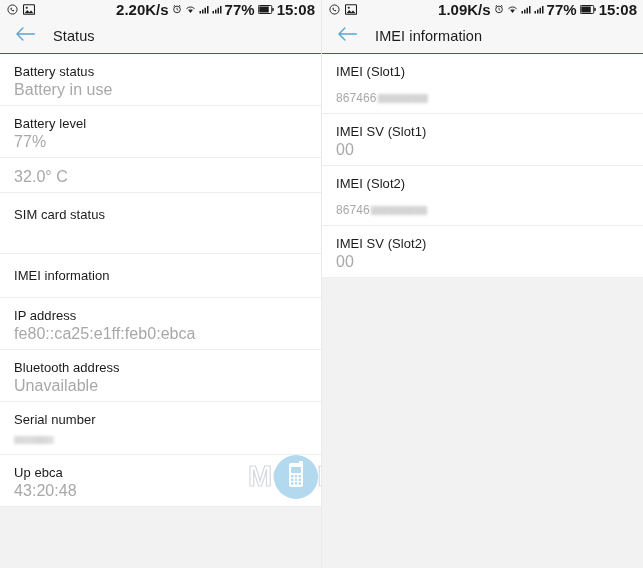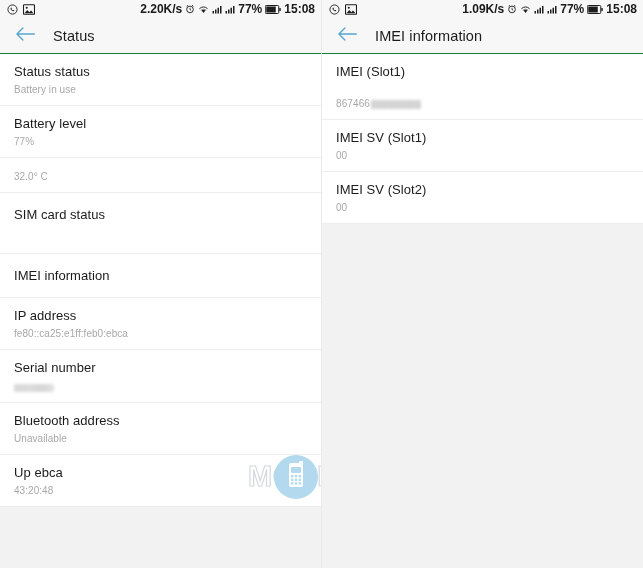--- a/index.html
+++ b/index.html
@@ -46,21 +46,21 @@
     align-items: center;
     gap: 5px;
   }
   .sb-spacer { flex: 1; }
   .sb-right {
     display: flex;
     align-items: center;
     gap: 3px;
   }
   .sb-text {
-    font-size: 12px;
+    font-size: 15px;
     font-weight: bold;
     color: #1a1a1a;
     line-height: 1;
     white-space: nowrap;
   }
   .ico { display: inline-flex; align-items: center; }
 
   
   .toolbar {
     height: 36px;
@@ -98,41 +98,41 @@
     background: #ffffff;
     position: relative;
   }
   .row .title {
     font-size: 13px;
     color: #1b1b1b;
     line-height: 17px;
     letter-spacing: 0.05px;
   }
   .row .sub {
-    font-size: 10px;
+    font-size: 16px;
     color: #a8a8a8;
     line-height: 14px;
     margin-top: 3px;
     letter-spacing: 0.05px;
   }
   .row .sub.blurred {
     display: inline-block;
     color: transparent;
     background: linear-gradient(90deg,#d8d8d8,#dcdcdc 40%,#d6d6d6 70%,#e2e2e2);
     border-radius: 2px;
     filter: blur(1.6px);
     height: 8px;
     margin-top: 5px;
     vertical-align: middle;
   }
   .sub-partial {
-    font-size: 10px;
+    font-size: 12px;
     color: #a8a8a8;
     line-height: 14px;
-    margin-top: 17px;
+    margin-top: 11px;
     display: flex;
     align-items: center;
     gap: 0px;
   }
   .sub-partial .known { letter-spacing: 0.1px; }
   .sub-partial .redacted {
     display: inline-block;
     height: 9px;
     margin-left: 1px;
     background: repeating-linear-gradient(90deg,#c9c9c9 0px,#d9d9d9 3px,#cfcfcf 6px,#e0e0e0 9px);
@@ -259,21 +259,21 @@
             </svg>
         </span>
       </div>
       <div class="toolbar-title">Status</div>
     </div>
 
     <div class="phone-body">
       <div class="list">
 
         <div class="row">
-          <div class="title">Status status</div>
+          <div class="title">Battery status</div>
           <div class="sub">Battery in use</div>
         </div>
 
         <div class="row">
           <div class="title">Battery level</div>
           <div class="sub">77%</div>
         </div>
 
         <div class="row">
           <div class="sub">32.0° C</div>
@@ -287,27 +287,27 @@
           <div class="title">IMEI information</div>
         </div>
 
         <div class="row">
           <div class="title">IP address</div>
           <div class="sub">fe80::ca25:e1ff:feb0:ebca</div>
         </div>
 
 
         <div class="row">
+          <div class="title">Bluetooth address</div>
+          <div class="sub">Unavailable</div>
+        </div>
+
+        <div class="row">
           <div class="title">Serial number</div>
           <div class="sub blurred" style="width:40px;">&nbsp;</div>
-        </div>
-
-        <div class="row">
-          <div class="title">Bluetooth address</div>
-          <div class="sub">Unavailable</div>
         </div>
 
         <div class="row">
           <div class="title">Up ebca</div>
           <div class="sub">43:20:48</div>
         </div>
 
       </div>
       <div class="filler"></div>
     </div>
@@ -419,20 +419,27 @@
             <span class="known">867466</span>
             <span class="redacted" style="width:50px;"></span>
           </div>
         </div>
 
         <div class="row">
           <div class="title">IMEI SV (Slot1)</div>
           <div class="sub">00</div>
         </div>
 
+        <div class="row">
+          <div class="title">IMEI (Slot2)</div>
+          <div class="sub-partial">
+            <span class="known">86746</span>
+            <span class="redacted" style="width:56px;"></span>
+          </div>
+        </div>
 
         <div class="row">
           <div class="title">IMEI SV (Slot2)</div>
           <div class="sub">00</div>
         </div>
 
       </div>
       <div class="filler"></div>
     </div>
 

